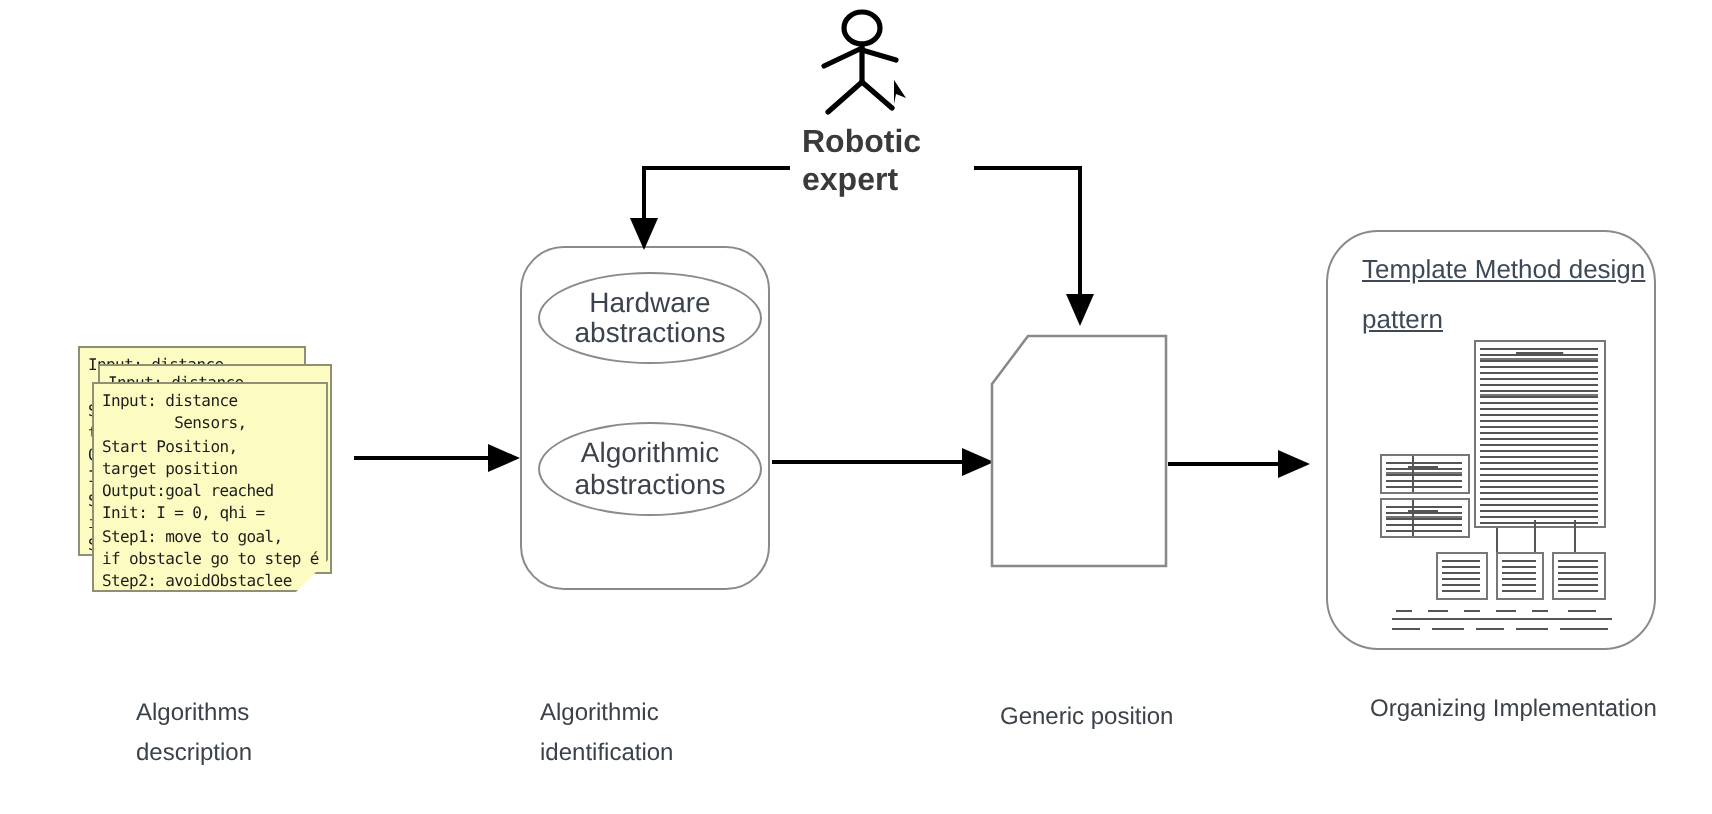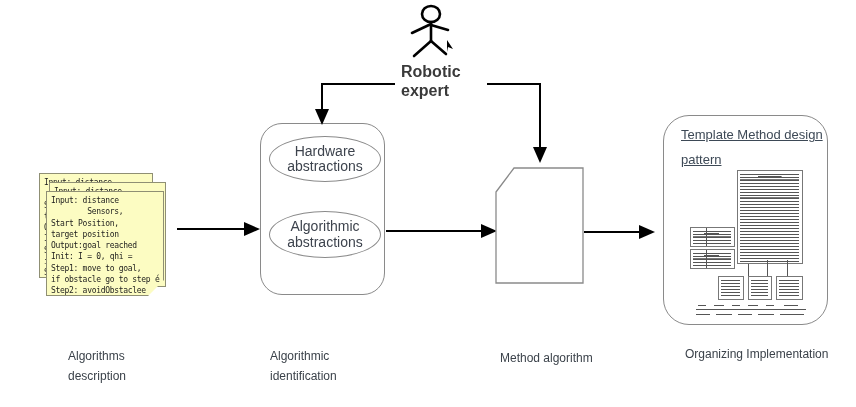--- a/index.html
+++ b/index.html
@@ -166,16 +166,16 @@
     <div class="tline" style="left:8px;top:141px;width:110px;height:1px;"></div>
     <div class="tline" style="left:8px;top:146px;width:14px;height:1px;"></div>
     <div class="tline" style="left:28px;top:146px;width:16px;height:1px;"></div>
     <div class="tline" style="left:50px;top:146px;width:14px;height:1px;"></div>
     <div class="tline" style="left:70px;top:146px;width:16px;height:1px;"></div>
     <div class="tline" style="left:92px;top:146px;width:24px;height:1px;"></div>
   </div>
 
   <div class="caption" style="left:68px;top:346px;width:110px;">Algorithms description</div>
   <div class="caption" style="left:270px;top:346px;width:120px;">Algorithmic identification</div>
-  <div class="caption" style="left:500px;top:348px;width:95px;">Method algorithm</div>
+  <div class="caption" style="left:500px;top:348px;width:95px;">Generic position</div>
   <div class="caption" style="left:685px;top:344px;width:150px;">Organizing Implementation</div>
 
 </div>
 
 </body></html>

